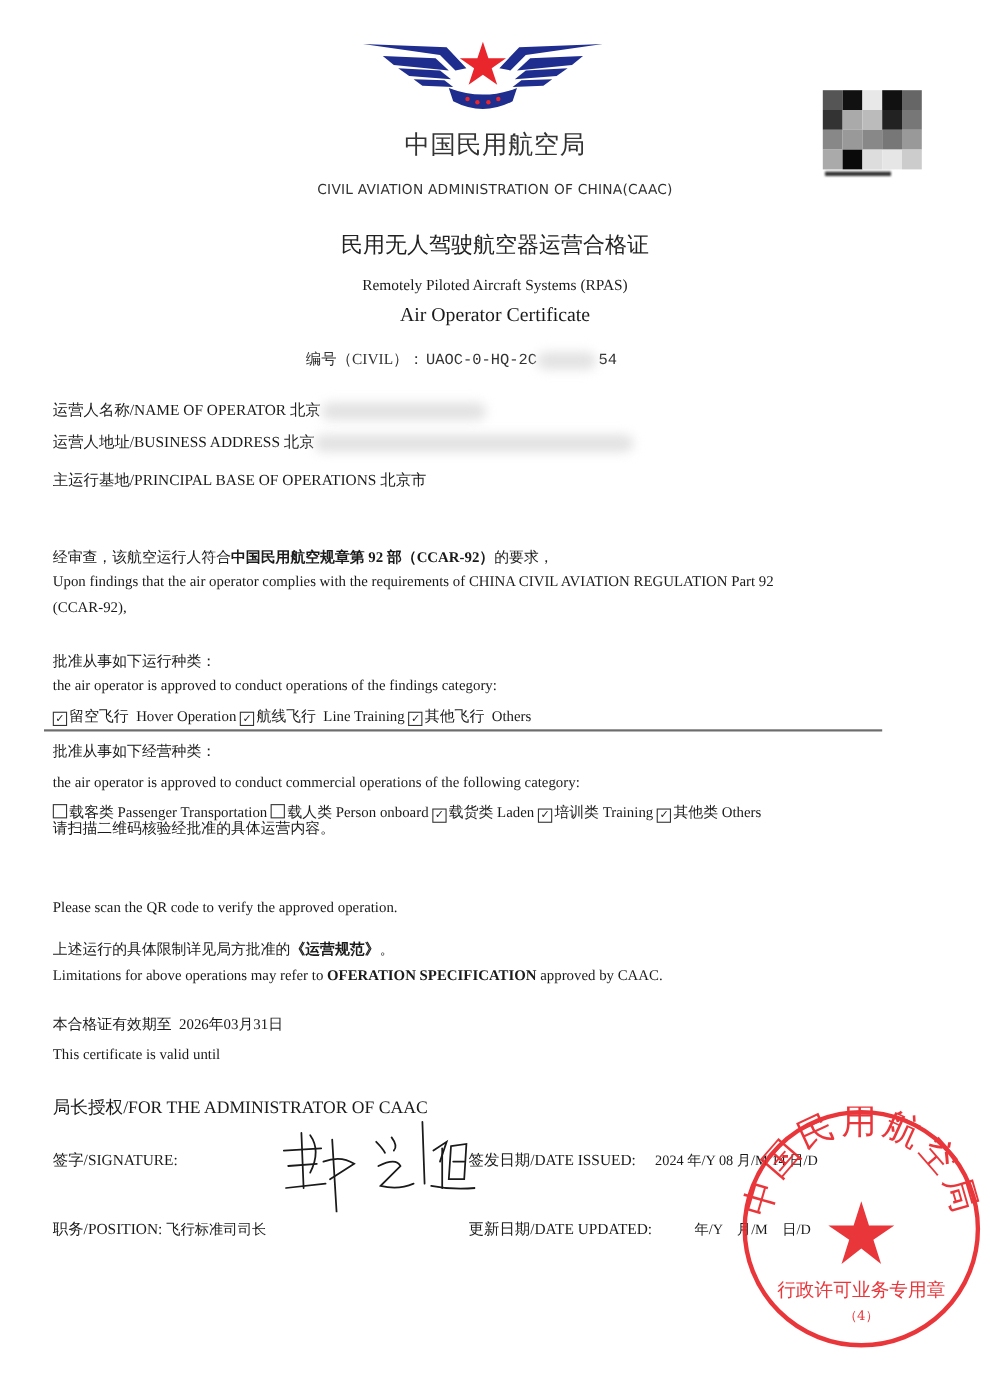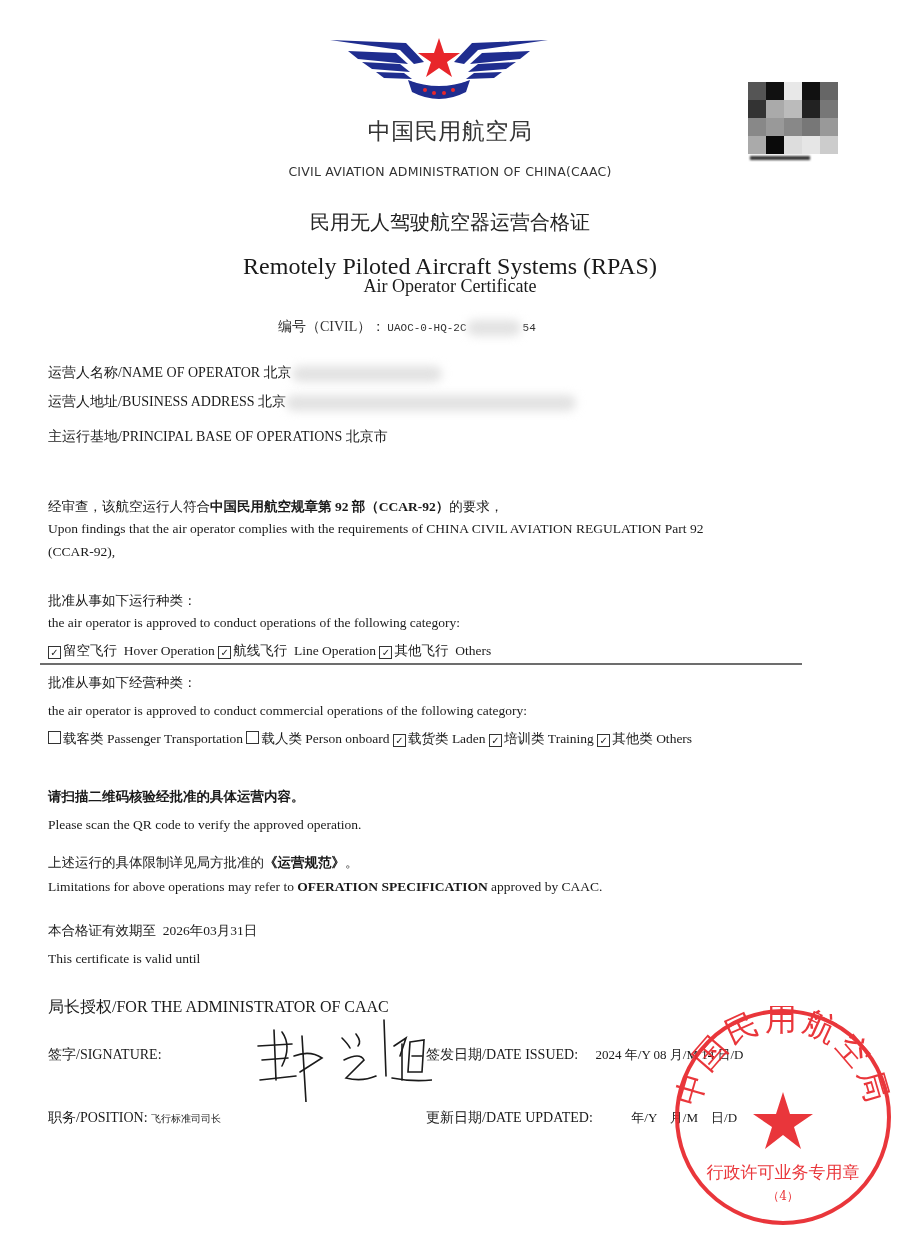--- a/index.html
+++ b/index.html
@@ -10,24 +10,24 @@
   .abs { position: absolute; white-space: nowrap; }
   .sans { font-family: "DejaVu Sans", "Liberation Sans", sans-serif; }
   .serif { font-family: "Liberation Serif", "DejaVu Serif", serif; }
   .mono { font-family: "Liberation Mono", "DejaVu Sans Mono", monospace; }
   .logo { left: 328px; top: 34px; width: 222px; height: 70px; }
   .agency-cn { left: 0; width: 900px; top: 116px; text-align: center; font-size: 23px; color: #333; letter-spacing: 0.5px; }
   .agency-en { left: 0; width: 900px; top: 164px; text-align: center; font-size: 12.5px; color: #333; letter-spacing: 0.2px; }
   .qr { left: 748px; top: 82px; width: 92px; height: 80px; }
   .qr-cell { position: absolute; width: 18px; height: 18px; }
   .title-cn { left: 0; width: 900px; top: 209px; text-align: center; font-size: 20px; font-weight: normal; color: #222; }
-  .title-en1 { left: 0; width: 900px; top: 253px; text-align: center; font-size: 24px; }
+  .title-en1 { left: 0; width: 900px; top: 253px; text-align: center; font-size: 14px; }
   .title-en2 { left: 0; width: 900px; top: 276px; text-align: center; font-size: 18px; }
   .number { left: 278px; top: 318px; font-size: 14px; color: #333; }
-  .number .val { font-size: 11px; margin-left: 2px; }
+  .number .val { font-size: 14px; margin-left: 2px; }
   .blur { display: inline-block; height: 16px; background: #e2e2e2; filter: blur(5px); vertical-align: middle; border-radius: 8px; }
   .field { left: 48px; font-size: 14px; }
   .body-line { left: 48px; font-size: 13.5px; }
   .bold { font-weight: bold; margin-top: 24px; }
   .cb { display: inline-block; width: 11px; height: 11px; border: 1px solid #333; font-size: 10px; line-height: 11px; text-align: center; vertical-align: -1px; margin-right: 2px; font-family: "DejaVu Sans", sans-serif; }
   .rule { left: 40px; top: 663px; width: 762px; height: 2px; background: #6d6d6d; }
   .sig-label { font-size: 14px; }
   .stamp { left: 672px; top: 1006px; width: 222px; height: 222px; }
   .signature { left: 252px; top: 1016px; width: 180px; height: 86px; }
 </style>
@@ -105,40 +105,40 @@
   <span>北京市</span>
 </div>
 
 <div class="abs body-line" style="top:498px;">
   <span>经审查，该航空运行人符合</span><span class="bold">中国民用航空规章第 92 部（CCAR-92）</span><span>的要求，</span>
 </div>
 <div class="abs body-line" style="top:521px;">Upon findings that the air operator complies with the requirements of CHINA CIVIL AVIATION REGULATION Part 92</div>
 <div class="abs body-line" style="top:544px;">(CCAR-92),</div>
 
 <div class="abs body-line" style="top:592px;">批准从事如下运行种类：</div>
-<div class="abs body-line" style="top:615px;">the air operator is approved to conduct operations of the following category:</div>
+<div class="abs body-line" style="top:615px;">the air operator is approved to conduct operations of the findings category:</div>
 <div class="abs body-line" style="top:642px;">
   <span><span class="cb">✓</span><span>留空飞行</span>&nbsp; <span>Hover Operation</span></span>
-  <span><span class="cb">✓</span><span>航线飞行</span>&nbsp; <span>Line Operation</span></span>
+  <span><span class="cb">✓</span><span>航线飞行</span>&nbsp; <span>Line Training</span></span>
   <span><span class="cb">✓</span><span>其他飞行</span>&nbsp; <span>Others</span></span>
 </div>
 
 <div class="abs rule"></div>
 
 <div class="abs body-line" style="top:674px;">批准从事如下经营种类：</div>
 <div class="abs body-line" style="top:703px;">the air operator is approved to conduct commercial operations of the following category:</div>
 <div class="abs body-line" style="top:730px;">
   <span><span class="cb"></span><span>载客类</span> <span>Passenger Transportation</span></span>
   <span><span class="cb"></span><span>载人类</span> <span>Person onboard</span></span>
   <span><span class="cb">✓</span><span>载货类</span> <span>Laden</span></span>
   <span><span class="cb">✓</span><span>培训类</span> <span>Training</span></span>
   <span><span class="cb">✓</span><span>其他类</span> <span>Others</span></span>
 </div>
 
-<div class="abs body-line" style="top:788px;font-weight:bold;">请扫描二维码核验经批准的具体运营内容。</div>
+<div class="abs body-line" style="top:744px;">请扫描二维码核验经批准的具体运营内容。</div>
 <div class="abs body-line" style="top:817px;">Please scan the QR code to verify the approved operation.</div>
 
 <div class="abs body-line" style="top:854px;">
   <span>上述运行的具体限制详见局方批准的</span><span class="bold">《运营规范》</span><span>。</span>
 </div>
 <div class="abs body-line" style="top:879px;">
   <span>Limitations for above operations may refer to</span> <span class="bold">OFERATION SPECIFICATION</span> <span>approved by CAAC.</span>
 </div>
 
 <div class="abs body-line" style="top:922px;">
@@ -172,21 +172,21 @@
   </svg>
 </div>
 
 <div class="abs sig-label" style="left:426px;top:1046px;">
   <span>签发日期/DATE ISSUED:</span>&nbsp;&nbsp;&nbsp;&nbsp;
   <span style="font-size:13px;">2024 年/Y 08 月/M 14 日/D</span>
 </div>
 
 <div class="abs field sig-label" style="top:1109px;">
   <span>职务/POSITION:</span>
-  <span style="font-size:10px;">飞行标准司司长</span>
+  <span style="font-size:13px;">飞行标准司司长</span>
 </div>
 
 <div class="abs sig-label" style="left:426px;top:1109px;">
   <span>更新日期/DATE UPDATED:</span>&nbsp;&nbsp;&nbsp;&nbsp;&nbsp;&nbsp;&nbsp;&nbsp;&nbsp;&nbsp;
   <span style="font-size:13px;white-space:pre;">年/Y    月/M    日/D</span>
 </div>
 
 <div class="abs stamp">
   <svg width="222" height="222" viewBox="0 0 222 222" style="opacity:0.92;">
     <defs>

